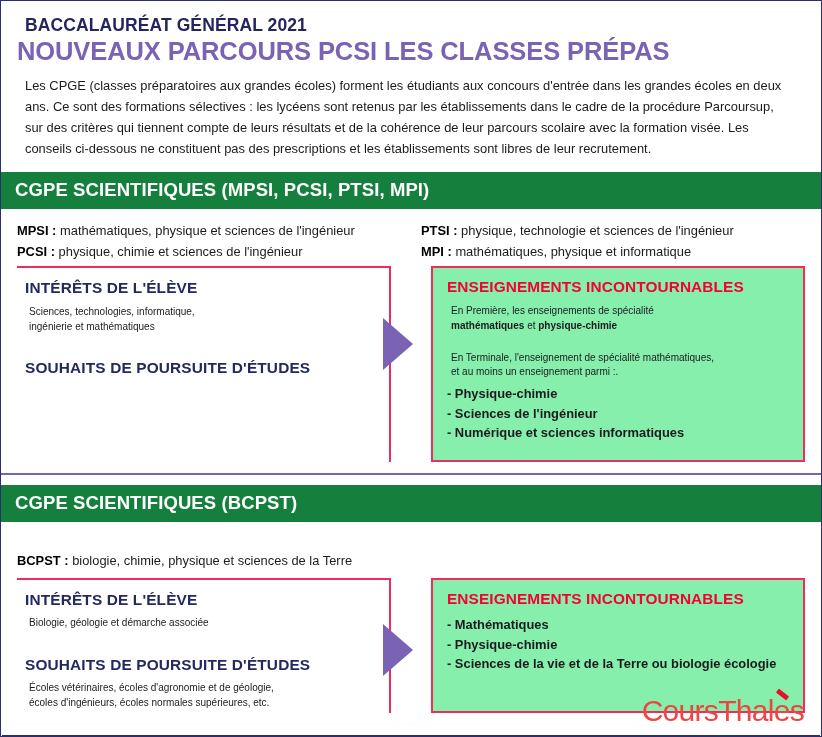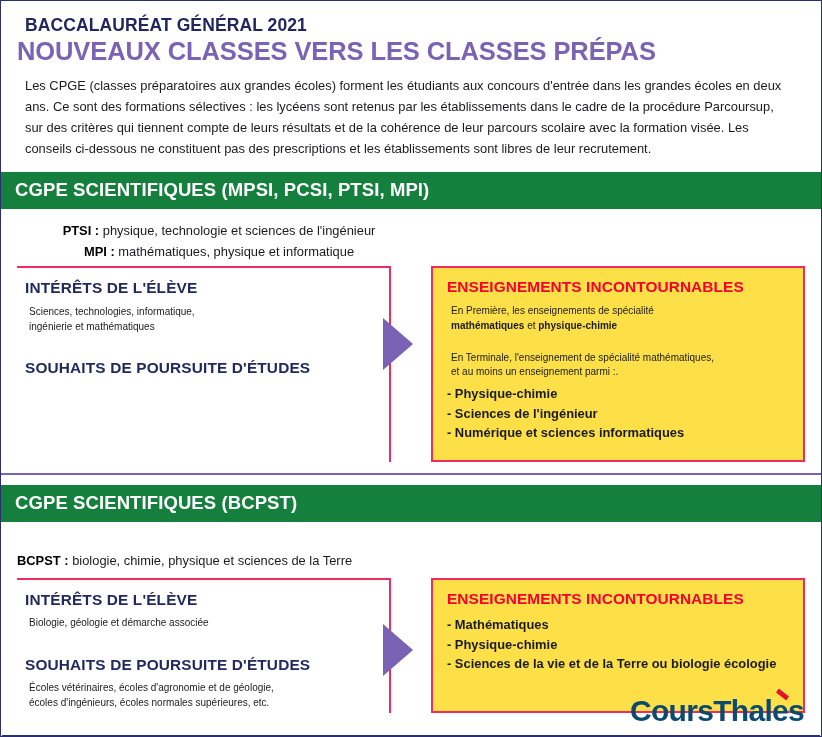--- a/index.html
+++ b/index.html
@@ -67,21 +67,21 @@
     line-height: 1.18;
   }
 
   
   .legend {
     display: flex;
     padding: 11px 16px 4px 16px;
     gap: 0;
   }
   .legend-col { width: 50%; box-sizing: border-box; }
-  .legend-col.right { padding-left: 10px; text-align: center; }
+  .legend-col.right { padding-left: 10px; }
   .legend-line {
     font-size: 12.9px;
     line-height: 1.66;
     color: #1b1b1f;
     white-space: nowrap;
   }
   .legend-line b {
     font-weight: 700;
     color: #000000;
   }
@@ -98,21 +98,21 @@
     box-sizing: border-box;
     border-top: 2px solid #ee2d5e;
     border-right: 2px solid #ee2d5e;
     padding: 11px 14px 0 8px;
   }
   .col-spacer { width: 40px; }
   .col-right {
     flex: 1;
     box-sizing: border-box;
     border: 2px solid #ee2d5e;
-    background: #fde047;
+    background: #86efac;
     padding: 10px 12px 12px 14px;
   }
 
   .h-blue {
     font-size: 15.4px;
     font-weight: 700;
     color: #22295f;
     letter-spacing: 0.15px;
     margin: 0 0 7px 0;
     line-height: 1.2;
@@ -164,22 +164,22 @@
   .footer {
     position: absolute;
     right: 17px;
     bottom: 10px;
     text-align: right;
   }
   .logo {
     position: relative;
     display: inline-block;
     font-size: 30px;
-    font-weight: 700;
-    color: #0c4a6e;
+    font-weight: 400;
+    color: #ef4444;
     letter-spacing: -0.7px;
     line-height: 1;
   }
   .logo .accent {
     position: absolute;
     right: 15px;
     top: -4px;
     width: 13px;
     height: 5px;
     background: #e8112d;
@@ -195,29 +195,37 @@
     background: #2b2f70;
   }
 </style>
 </head>
 <body>
 
 <div class="page">
 
   <div class="header">
     <div class="kicker">BACCALAURÉAT GÉNÉRAL 2021</div>
-    <div class="headline">NOUVEAUX CLASSES VERS LES CLASSES PRÉPAS</div>
+    <div class="headline">NOUVEAUX PARCOURS PCSI LES CLASSES PRÉPAS</div>
     <div class="intro">
       <p>Les CPGE (classes préparatoires aux grandes écoles) forment les étudiants aux concours d'entrée dans les grandes écoles en deux ans. Ce sont des formations sélectives : les lycéens sont retenus par les établissements dans le cadre de la procédure Parcoursup, sur des critères qui tiennent compte de leurs résultats et de la cohérence de leur parcours scolaire avec la formation visée. Les conseils ci-dessous ne constituent pas des prescriptions et les établissements sont libres de leur recrutement.</p>
     </div>
   </div>
 
   <div class="band">CGPE SCIENTIFIQUES (MPSI, PCSI, PTSI, MPI)</div>
 
   <div class="legend">
+    <div class="legend-col">
+      <div class="legend-line">
+        <b>MPSI :</b><span> mathématiques, physique et sciences de l'ingénieur</span>
+      </div>
+      <div class="legend-line">
+        <b>PCSI :</b><span> physique, chimie et sciences de l'ingénieur</span>
+      </div>
+    </div>
     <div class="legend-col right">
       <div class="legend-line">
         <b>PTSI :</b><span> physique, technologie et sciences de l'ingénieur</span>
       </div>
       <div class="legend-line">
         <b>MPI :</b><span> mathématiques, physique et informatique</span>
       </div>
     </div>
   </div>
 

